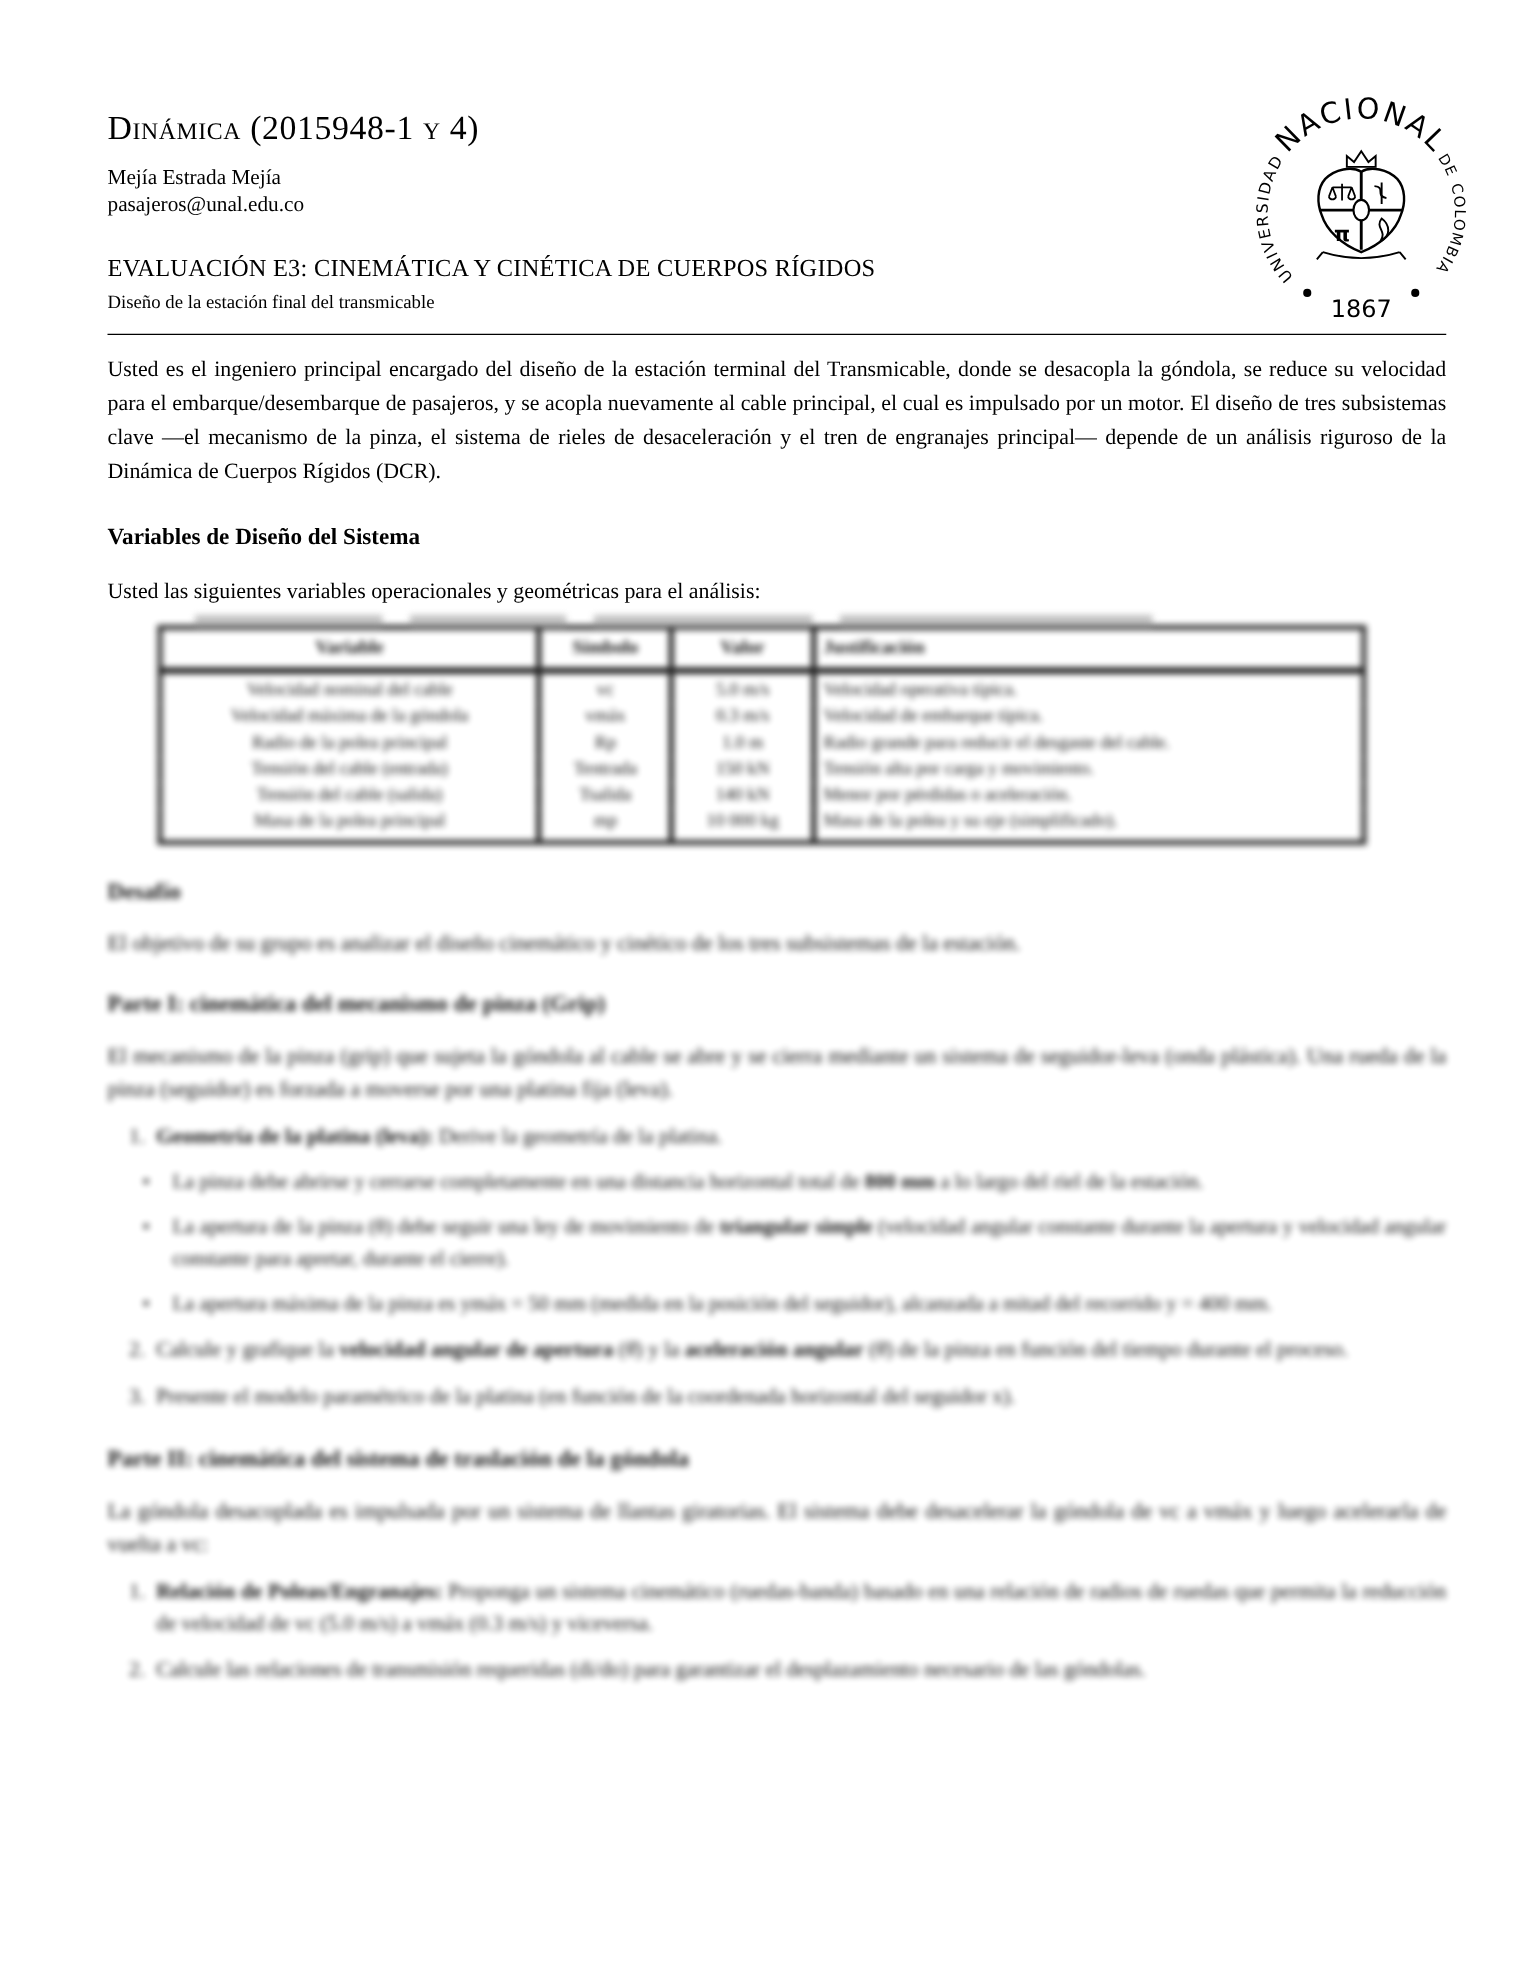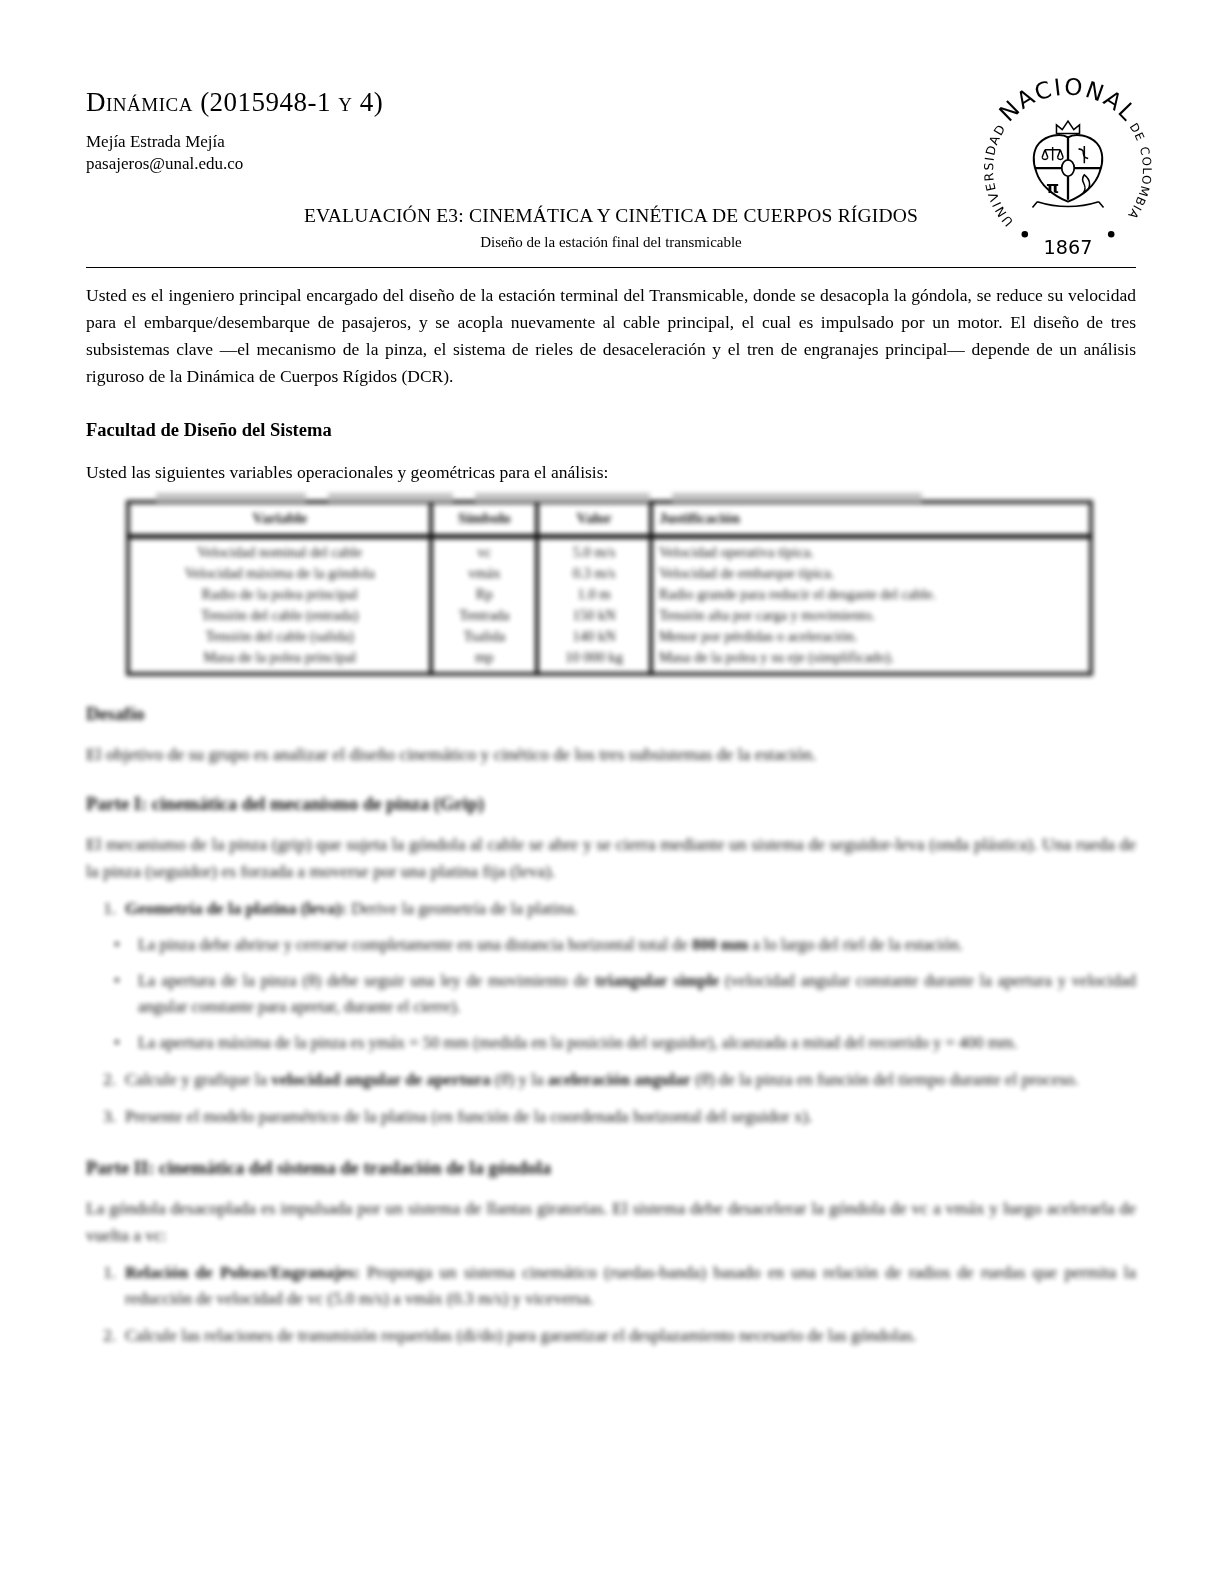--- a/index.html
+++ b/index.html
@@ -3,36 +3,36 @@
 <meta charset="utf-8">
 <style>
   html,body{margin:0;padding:0;background:#ffffff;}
   .page{
     position:relative;
     width:1224px;height:1360px;
     background:#ffffff;
     font-family:"Liberation Serif","DejaVu Serif",serif;
     color:#000;
     box-sizing:border-box;
-    padding:88px 88px 0 86px;
+    padding:88px 67px 0 86px;
     overflow:hidden;
   }
   
   .doc-header{position:relative;}
   .course-title{
     font-size:27px;line-height:1.1;font-weight:400;
     font-variant:small-caps;letter-spacing:.5px;margin:0;
   }
   .author-block{margin-top:13px;font-size:17px;line-height:22px;}
   .dept-block{margin-top:11px;font-size:17px;line-height:22px;}
   .seal{position:absolute;top:-14px;right:-28px;width:192px;height:192px;}
   .seal svg{width:100%;height:100%;}
   .seal text{font-family:"DejaVu Sans","Liberation Sans",sans-serif;fill:#000;}
   
-  .eval-titles{text-align:center;margin-top:30px;}
+  .eval-titles{margin-top:30px;}
   .eval-main{font-size:19.5px;letter-spacing:.2px;}
   .eval-sub{font-size:15px;margin-top:7px;}
   .title-rule{border:none;border-top:1.6px solid #000;margin:16px 0 0 0;}
   
   .h2{font-size:23px;font-weight:bold;margin:24px 0 0 0;}
   .h3{font-size:18.5px;font-weight:bold;margin:30px 0 0 0;}
   p.body{
     font-size:17.5px;line-height:27px;text-align:justify;
     margin:14px 0 0 0;
   }
@@ -137,21 +137,21 @@
   </div>
 
   <div class="eval-titles">
     <div class="eval-main">EVALUACIÓN E3: CINEMÁTICA Y CINÉTICA DE CUERPOS RÍGIDOS</div>
     <div class="eval-sub">Diseño de la estación final del transmicable</div>
   </div>
   <hr class="title-rule">
 
   <p class="body">Usted es el ingeniero principal encargado del diseño de la estación terminal del Transmicable, donde se desacopla la góndola, se reduce su velocidad para el embarque/desembarque de pasajeros, y se acopla nuevamente al cable principal, el cual es impulsado por un motor. El diseño de tres subsistemas clave —el mecanismo de la pinza, el sistema de rieles de desaceleración y el tren de engranajes principal— depende de un análisis riguroso de la Dinámica de Cuerpos Rígidos (DCR).</p>
 
-  <h3 class="h3">Facultad de Diseño del Sistema</h3>
+  <h3 class="h3">Variables de Diseño del Sistema</h3>
   <p class="intro">Usted las siguientes variables operacionales y geométricas para el análisis:</p>
 
   <div class="censored">
 
     <div class="smear"><i></i><i></i><i></i><i></i></div>
 
     <table class="vars">
       <colgroup>
           <col class="c1">
           <col class="c2">

